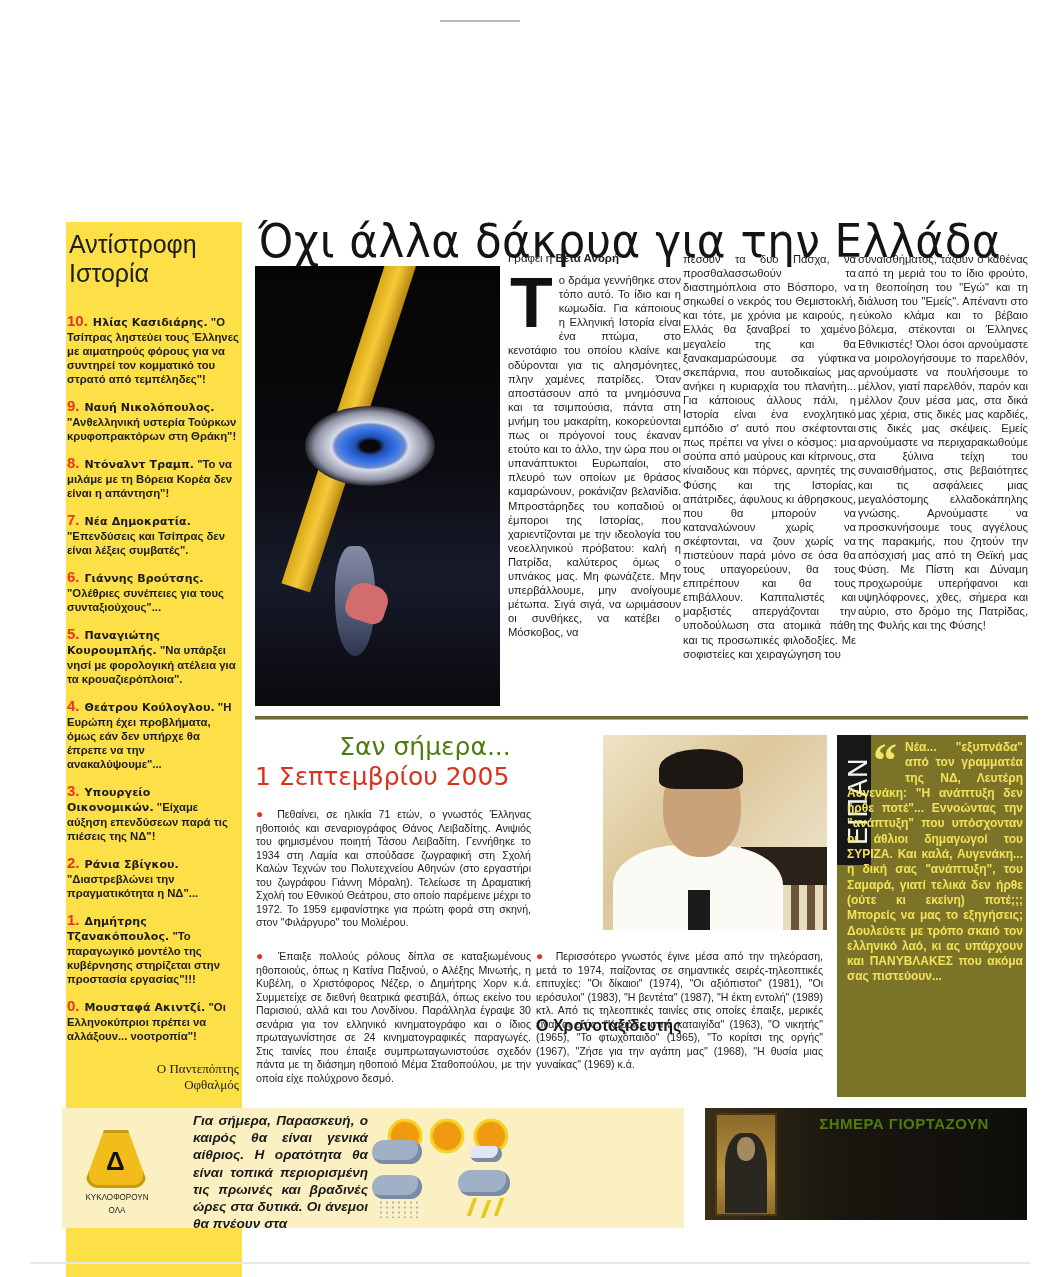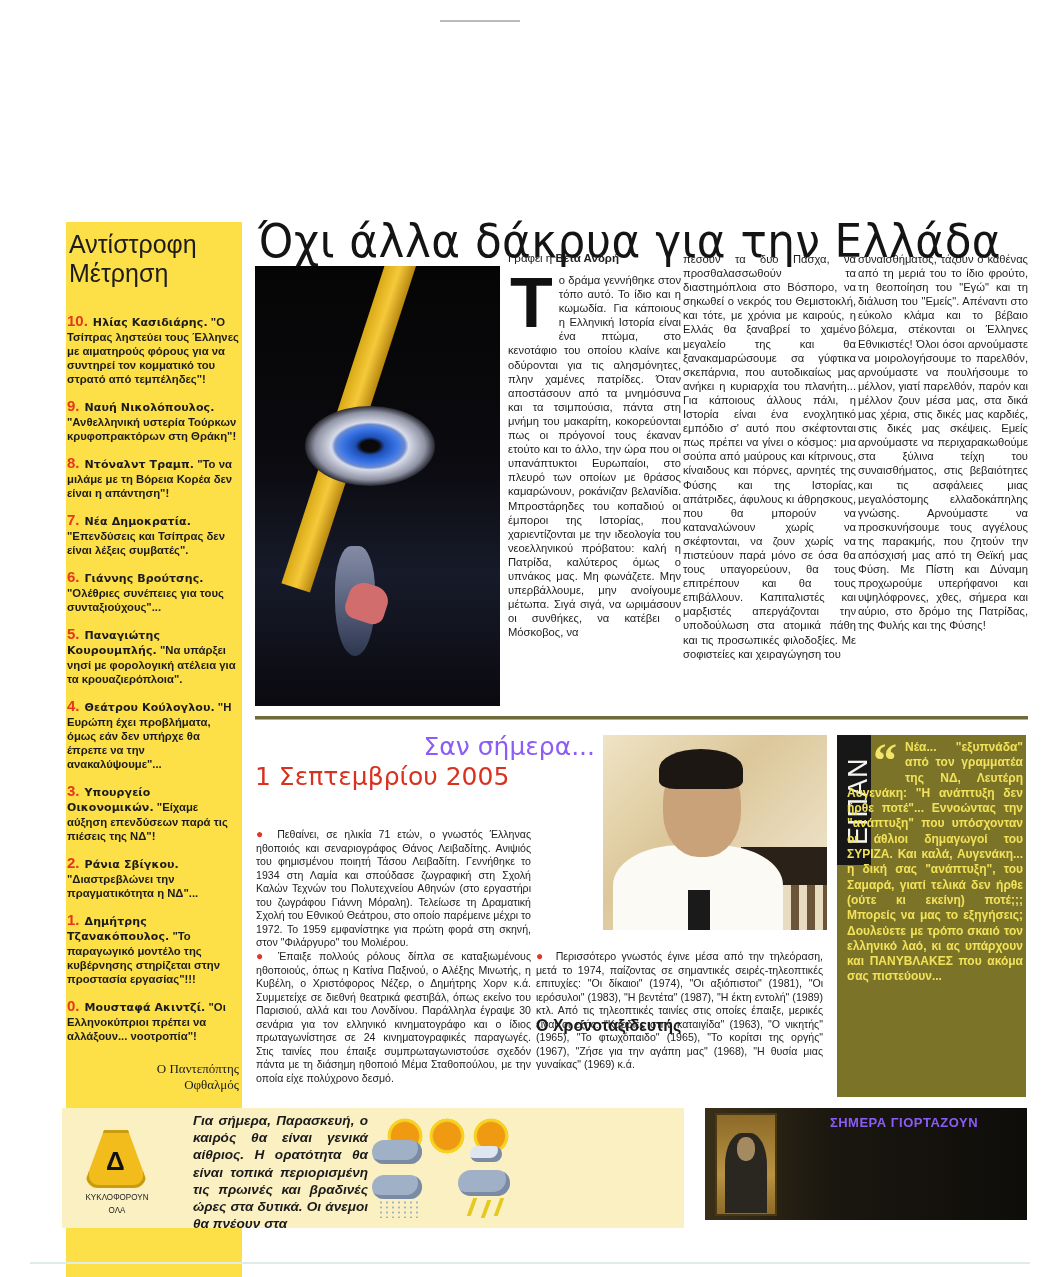--- a/index.html
+++ b/index.html
@@ -37,32 +37,32 @@
   .col { position: absolute; font-size: 11.2px; line-height: 14.1px; color: #1d1d1d; text-align: justify; hyphens: none; }
   .col p { margin: 0; }
   .col1 { left: 508px; top: 273px; width: 173px; }
   .col2 { left: 683px; top: 252px; width: 173px; }
   .col3 { left: 858px; top: 252px; width: 170px; }
   .dropcap { float: left; font-size: 70px; line-height: 56px; font-weight: bold; margin: 2px 6px 0 2px; font-family: "Liberation Sans", sans-serif; color: #111; }
 
   .divider { position: absolute; left: 255px; top: 716px; width: 773px; height: 4px; background: #6e6a3a; border-bottom: 1px solid #b7b27a; }
 
   
-  .otd-title { position: absolute; left: 255px; top: 732px; width: 340px; text-align: right; font-size: 25px; line-height: 30px; color: #8b5cf6; font-family: "DejaVu Sans", sans-serif; }
+  .otd-title { position: absolute; left: 255px; top: 732px; width: 340px; text-align: center; font-size: 25px; line-height: 30px; color: #4d7c0f; font-family: "DejaVu Sans", sans-serif; }
   .otd-date { position: absolute; left: 255px; top: 762px; width: 340px; text-align: left; font-size: 25px; line-height: 30px; color: #d8321f; font-family: "DejaVu Sans", sans-serif; }
   .portrait { position: absolute; left: 603px; top: 735px; width: 224px; height: 195px; background: linear-gradient(135deg, #efe4c6 0%, #dcc79a 40%, #f3ecd8 100%); overflow: hidden; }
   .portrait .shirt { position: absolute; left: 10px; top: 110px; width: 170px; height: 100px; background: #fbfaf4; border-radius: 40% 40% 0 0; }
   .portrait .head { position: absolute; left: 60px; top: 22px; width: 78px; height: 100px; border-radius: 45%; background: #c9a27a; }
   .portrait .hair { position: absolute; left: 56px; top: 14px; width: 84px; height: 40px; border-radius: 50% 50% 20% 20%; background: #1d1714; }
   .portrait .tie { position: absolute; left: 85px; top: 155px; width: 22px; height: 60px; background: #1a1a1a; }
   .portrait .chair { position: absolute; left: 138px; top: 112px; width: 86px; height: 40px; background: #2a2119; }
   .portrait .chair2 { position: absolute; left: 140px; top: 150px; width: 84px; height: 60px; background: repeating-linear-gradient(90deg, #6b5437 0 8px, #e8dcc0 8px 16px); }
 
   .otd-col { position: absolute; font-size: 10.6px; line-height: 13.5px; text-align: justify; color: #222; }
-  .otd-p1 { left: 256px; top: 828px; width: 275px; }
+  .otd-p1 { left: 256px; top: 808px; width: 275px; }
   .otd-p2 { left: 256px; top: 950px; width: 275px; }
   .otd-p3 { left: 536px; top: 950px; width: 287px; }
   .bullet { color: #e0362a; font-size: 12px; margin-right: 10px; }
   .otd-sign { position: absolute; left: 536px; top: 1017px; width: 287px; text-align: left; font-size: 16px; font-weight: bold; }
 
   
   .said-label { position: absolute; left: 837px; top: 735px; width: 34px; height: 130px; background: #171717; }
   .said-label span { position: absolute; left: 6px; top: 110px; transform: rotate(-90deg); transform-origin: left top; font-size: 27px; color: #f4f4f0; letter-spacing: 1px; white-space: nowrap; }
   .said-box { position: absolute; left: 871px; top: 735px; width: 155px; height: 362px; background: #7b7428; }
   .said-left { position: absolute; left: 837px; top: 865px; width: 34px; height: 232px; background: #7b7428; }
@@ -81,35 +81,35 @@
   .sun { position: absolute; width: 38px; height: 38px; border-radius: 50%; background: radial-gradient(circle, #f09a12 0 50%, #f7d326 56% 64%, transparent 66%); }
   .sun::after { content: ""; position: absolute; left: -6px; top: -6px; width: 50px; height: 50px; border-radius: 50%; background: repeating-conic-gradient(#f3d02a 0 8deg, transparent 8deg 20deg); z-index: -1; }
   .cloud { position: absolute; width: 50px; height: 24px; background: #9fb0c7; border-radius: 14px; box-shadow: inset -4px -4px 0 #7b8ba4; }
   .rain { position: absolute; width: 40px; height: 18px; background-image: radial-gradient(#9fb0c7 1px, transparent 1.5px); background-size: 6px 5px; }
   .bolt { position: absolute; width: 4px; height: 18px; background: #e6c91f; transform: skewX(-20deg); }
 
   .saints { position: absolute; left: 705px; top: 1108px; width: 322px; height: 112px; background: linear-gradient(90deg, #3a2f18 0%, #1a1710 40%, #0f0d0a 100%); }
   .icon-saint { position: absolute; left: 715px; top: 1113px; width: 62px; height: 103px; background: linear-gradient(180deg, #8c6a28 0%, #b89343 60%, #8c6a28 100%); border: 2px solid #4b3712; }
   .icon-saint .robe { position: absolute; left: 8px; top: 18px; width: 42px; height: 80px; background: #2a2620; border-radius: 40% 40% 0 0; }
   .icon-saint .face { position: absolute; left: 20px; top: 22px; width: 18px; height: 24px; background: #a48a60; border-radius: 45%; }
-  .saints-title { position: absolute; left: 785px; top: 1115px; width: 238px; text-align: center; font-size: 13px; font-weight: 900; color: #8b5cf6; letter-spacing: 0.5px; }
+  .saints-title { position: absolute; left: 785px; top: 1115px; width: 238px; text-align: center; font-size: 15px; font-weight: 900; color: #4d7c0f; letter-spacing: 0.5px; }
   .saints-text { position: absolute; left: 785px; top: 1148px; width: 238px; text-align: center; font-family: "DejaVu Serif", serif; font-size: 10.3px; line-height: 14.5px; font-weight: bold; color: #ecd246; }
 
   .bottom-line { position: absolute; left: 30px; top: 1262px; width: 1000px; height: 2px; background: #e2ece6; }
   .top-mark { position: absolute; left: 440px; top: 20px; width: 80px; height: 2px; background: #bbb; }
 </style>
 </head>
 <body>
 
 <div class="page">
   <div class="top-mark"></div>
 
 
   <div class="sidebar">
-    <h2><span>Αντίστροφη</span><br><span>Μέτρηση</span></h2>
+    <h2><span>Αντίστροφη</span><br><span>Ιστορία</span></h2>
     <div class="cd-item"><span class="cd-num">10.</span><span class="cd-name">Ηλίας Κασιδιάρης.</span> <span>"Ο Τσίπρας ληστεύει τους Έλληνες με αιματηρούς φόρους για να συντηρεί τον κομματικό του στρατό από τεμπέληδες"!</span></div>
     <div class="cd-item"><span class="cd-num">9.</span><span class="cd-name">Ναυή Νικολόπουλος.</span> <span>"Ανθελληνική υστερία Τούρκων κρυφοπρακτόρων στη Θράκη"!</span></div>
     <div class="cd-item"><span class="cd-num">8.</span><span class="cd-name">Ντόναλντ Τραμπ.</span> <span>"Το να μιλάμε με τη Βόρεια Κορέα δεν είναι η απάντηση"!</span></div>
     <div class="cd-item"><span class="cd-num">7.</span><span class="cd-name">Νέα Δημοκρατία.</span> <span>"Επενδύσεις και Τσίπρας δεν είναι λέξεις συμβατές".</span></div>
     <div class="cd-item"><span class="cd-num">6.</span><span class="cd-name">Γιάννης Βρούτσης.</span> <span>"Ολέθριες συνέπειες για τους συνταξιούχους"...</span></div>
     <div class="cd-item"><span class="cd-num">5.</span><span class="cd-name">Παναγιώτης Κουρουμπλής.</span> <span>"Να υπάρξει νησί με φορολογική ατέλεια για τα κρουαζιερόπλοια".</span></div>
     <div class="cd-item"><span class="cd-num">4.</span><span class="cd-name">Θεάτρου Κούλογλου.</span> <span>"Η Ευρώπη έχει προβλήματα, όμως εάν δεν υπήρχε θα έπρεπε να την ανακαλύψουμε"...</span></div>
     <div class="cd-item"><span class="cd-num">3.</span><span class="cd-name">Υπουργείο Οικονομικών.</span> <span>"Είχαμε αύξηση επενδύσεων παρά τις πιέσεις της ΝΔ"!</span></div>
     <div class="cd-item"><span class="cd-num">2.</span><span class="cd-name">Ράνια Σβίγκου.</span> <span>"Διαστρεβλώνει την πραγματικότητα η ΝΔ"...</span></div>
     <div class="cd-item"><span class="cd-num">1.</span><span class="cd-name">Δημήτρης Τζανακόπουλος.</span> <span>"Το παραγωγικό μοντέλο της κυβέρνησης στηρίζεται στην προστασία εργασίας"!!!</span></div>

